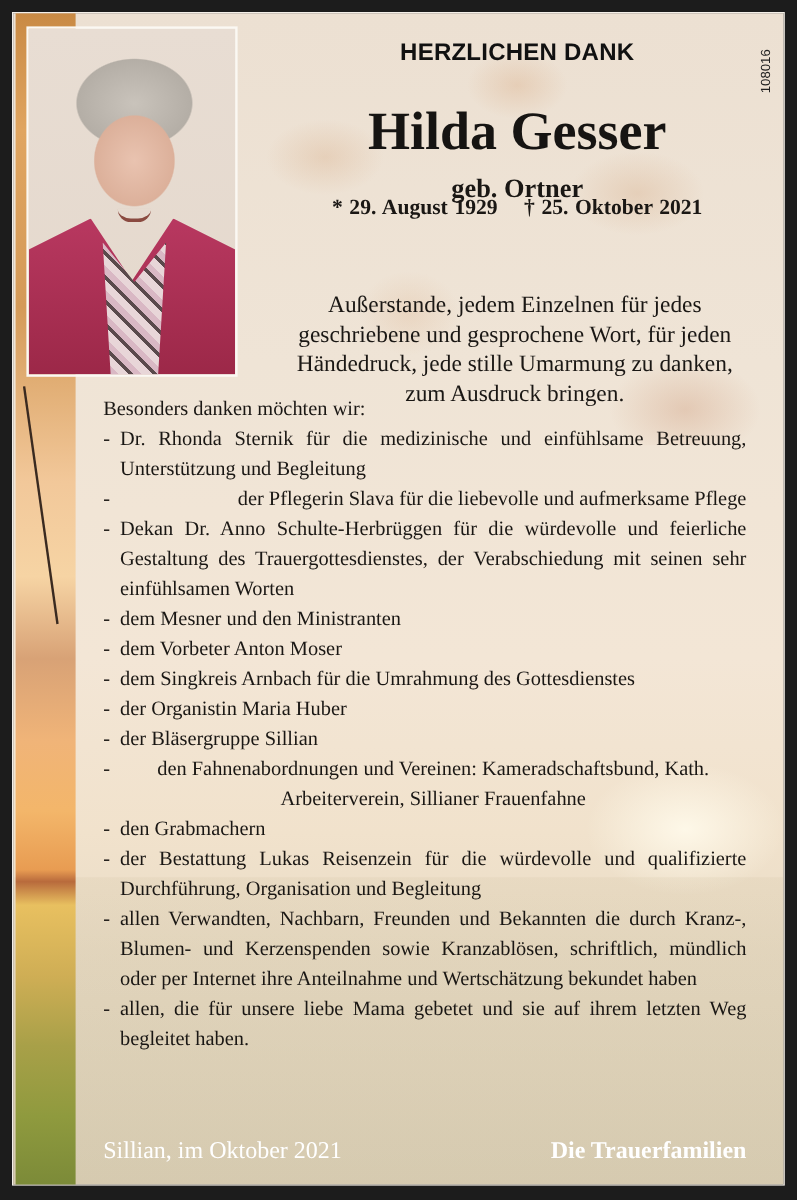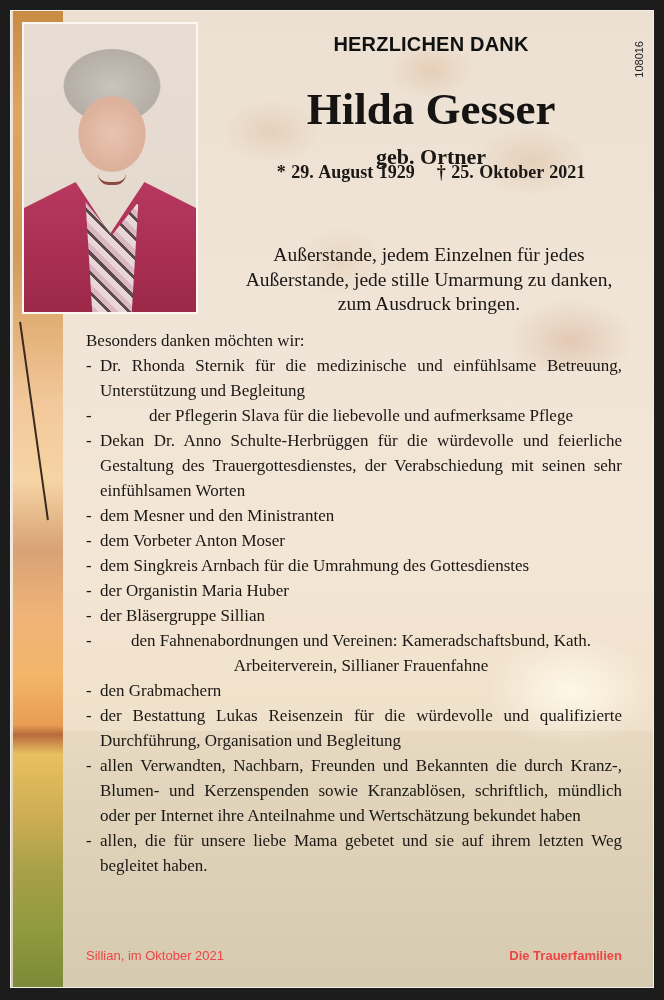--- a/index.html
+++ b/index.html
@@ -87,21 +87,21 @@
   .thanks {
     position:absolute; left:86px; top:328px; width:536px;
     font-family:"Liberation Serif", serif; font-size:17px; line-height:25px; color:#1a1714;
   }
   .thanks .lead { margin-bottom:0; }
   .thanks ul { list-style:none; margin:0; padding:0; }
   .thanks li { position:relative; padding-left:14px; text-align:justify; }
   .thanks li::before { content:"-"; position:absolute; left:0; top:0; }
   .footer {
     position:absolute; left:86px; top:948px; width:536px;
-    font-family:Liberation Sans, sans-serif; font-size:13px; color:#ef4444;
+    font-family:Liberation Serif, serif; font-size:20px; color:#ffffff;
     display:flex; justify-content:space-between;
   }
   .footer .sig { font-weight:bold; }
 </style>
 </head>
 <body>
 
 <div class="card">
   <div class="bg-leaves"></div>
   <div class="bg-sun"></div>
@@ -120,30 +120,31 @@
 
   <div class="header-dank">HERZLICHEN DANK</div>
   <div class="name">Hilda Gesser</div>
   <div class="geb">geb. Ortner</div>
   <div class="dates">
     <span>* 29. August 1929</span><span>† 25. Oktober 2021</span>
   </div>
 
   <div class="intro">
     <div>Außerstande, jedem Einzelnen für jedes</div>
-    <div>Außerstande, jede stille Umarmung zu danken,</div>
+    <div>geschriebene und gesprochene Wort, für jeden</div>
+    <div>Händedruck, jede stille Umarmung zu danken,</div>
     <div>zum Ausdruck bringen.</div>
   </div>
 </div>
 
 <div class="thanks">
   <div class="lead">Besonders danken möchten wir:</div>
   <ul>
     <li>Dr. Rhonda Sternik für die medizinische und einfühlsame Betreuung, Unterstützung und Begleitung</li>
-    <li style="text-align:center;white-space:nowrap;">der Pflegerin Slava für die liebevolle und aufmerksame Pflege</li>
+    <li style="text-align:right;white-space:nowrap;">der Pflegerin Slava für die liebevolle und aufmerksame Pflege</li>
     <li>Dekan Dr. Anno Schulte-Herbrüggen für die würdevolle und feierliche Gestaltung des Trauergottesdienstes, der Verabschiedung mit seinen sehr einfühlsamen Worten</li>
     <li>dem Mesner und den Ministranten</li>
     <li>dem Vorbeter Anton Moser</li>
     <li style="text-align:left;padding-right:80px;">dem Singkreis Arnbach für die Umrahmung des Gottesdienstes</li>
     <li>der Organistin Maria Huber</li>
     <li>der Bläsergruppe Sillian</li>
     <li style="text-align:center;font-family:Liberation Serif, serif;">den Fahnenabordnungen und Vereinen: Kameradschaftsbund, Kath. Arbeiterverein, Sillianer Frauenfahne</li>
     <li>den Grabmachern</li>
     <li>der Bestattung Lukas Reisenzein für die würdevolle und qualifizierte Durchführung, Organisation und Begleitung</li>
     <li>allen Verwandten, Nachbarn, Freunden und Bekannten die durch Kranz-, Blumen- und Kerzenspenden sowie Kranzablösen, schriftlich, mündlich oder per Internet ihre Anteilnahme und Wertschätzung bekundet haben</li>

